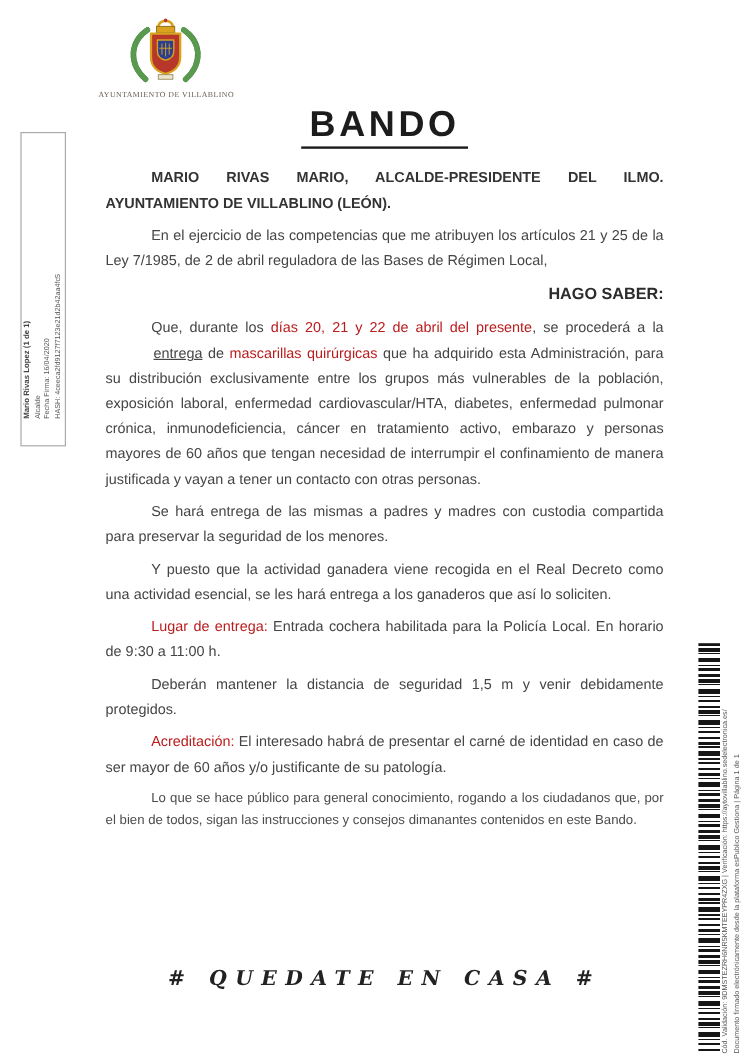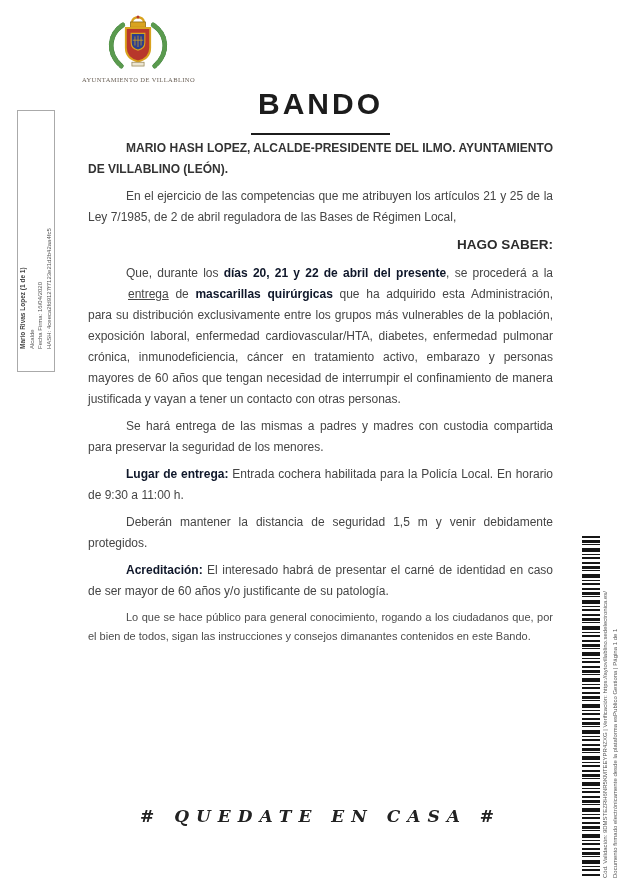--- a/index.html
+++ b/index.html
@@ -10,35 +10,35 @@
   
   .logo-block{position:absolute;left:82px;top:14px;width:112px;text-align:center;}
   .logo-block svg{display:block;margin:0 auto;}
   .org-name{
     font-family:"Liberation Serif",serif;font-size:6.5px;letter-spacing:.4px;
     color:#6a6056;margin-top:2px;white-space:nowrap;
   }
   .title-wrap{position:absolute;left:88px;top:88px;width:465px;text-align:center;}
   .title{
     display:inline-block;font-size:30px;font-weight:600;letter-spacing:3px;
-    color:#1c1c1c;border-bottom:2.5px solid #1c1c1c;padding:0 7px 13px 7px;line-height:1.05;
+    color:#1c1c1c;border-bottom:2.5px solid #1c1c1c;padding:0 7px 2px 7px;line-height:1.05;
   }
   
   .doc-body{position:absolute;left:88px;top:138px;width:465px;}
   .para{
     margin:0 0 6px 0;font-size:12px;line-height:21px;text-align:justify;
     text-indent:38px;color:#454545;
   }
   .para.bold{font-weight:bold;color:#333;}
   .para.heading{
     text-align:right;text-indent:0;font-weight:bold;font-size:13.5px;
     color:#2c2c2c;margin:5px 0 8px 0;
   }
   .para.small{font-size:11px;line-height:19px;color:#4c4c4c;}
-  .para .b{font-weight:bold;color:#0f172a;}
+  .para .b{font-weight:normal;color:#b91c1c;}
   .para .u{text-decoration:underline;margin-left:40px;}
   
   .slogan-wrap{position:absolute;left:88px;top:806px;width:465px;text-align:center;}
   .slogan{
     font-family:"DejaVu Serif","Liberation Serif",serif;font-style:italic;font-weight:600;
     font-size:17px;letter-spacing:7px;color:#222;white-space:nowrap;
   }
   
   .left-stamp{
     position:absolute;left:17px;top:110px;width:38px;height:262px;
@@ -92,25 +92,26 @@
     <rect x="42" y="63" width="16" height="5" fill="#ece5d2" stroke="#9a8a5a" stroke-width="1"></rect>
   </svg>
   <div class="org-name">AYUNTAMIENTO DE VILLABLINO</div>
 </div>
 
 <div class="title-wrap">
   <span class="title">BANDO</span>
 </div>
 
 <div class="doc-body">
-    <p class="para bold"><span>MARIO HASH LOPEZ, ALCALDE-PRESIDENTE DEL ILMO. AYUNTAMIENTO DE VILLABLINO (LEÓN).</span></p>
+    <p class="para bold"><span>MARIO RIVAS MARIO, ALCALDE-PRESIDENTE DEL ILMO. AYUNTAMIENTO DE VILLABLINO (LEÓN).</span></p>
     <p class="para"><span>En el ejercicio de las competencias que me atribuyen los artículos 21 y 25 de la Ley 7/1985, de 2 de abril reguladora de las Bases de Régimen Local,</span></p>
     <p class="para heading"><span>HAGO SABER:</span></p>
     <p class="para"><span>Que, durante los </span><span class="b">días 20, 21 y 22 de abril del presente</span><span>, se procederá a la </span><span class="u">entrega</span><span> de </span><span class="b">mascarillas quirúrgicas</span><span> que ha adquirido esta Administración, para su distribución exclusivamente entre los grupos más vulnerables de la población, exposición laboral, enfermedad cardiovascular/HTA, diabetes, enfermedad pulmonar crónica, inmunodeficiencia, cáncer en tratamiento activo, embarazo y personas mayores de 60 años que tengan necesidad de interrumpir el confinamiento de manera justificada y vayan a tener un contacto con otras personas.</span></p>
     <p class="para"><span>Se hará entrega de las mismas a padres y madres con custodia compartida para preservar la seguridad de los menores.</span></p>
+    <p class="para"><span>Y puesto que la actividad ganadera viene recogida en el Real Decreto como una actividad esencial, se les hará entrega a los ganaderos que así lo soliciten.</span></p>
     <p class="para"><span class="b">Lugar de entrega:</span><span> Entrada cochera habilitada para la Policía Local. En horario de 9:30 a 11:00 h.</span></p>
     <p class="para"><span>Deberán mantener la distancia de seguridad 1,5 m y venir debidamente protegidos.</span></p>
     <p class="para"><span class="b">Acreditación:</span><span> El interesado habrá de presentar el carné de identidad en caso de ser mayor de 60 años y/o justificante de su patología.</span></p>
     <p class="para small"><span>Lo que se hace público para general conocimiento, rogando a los ciudadanos que, por el bien de todos, sigan las instrucciones y consejos dimanantes contenidos en este Bando.</span></p>
   </div>
 
 <div class="slogan-wrap">
   <span class="slogan">#  QUEDATE  EN  CASA  #</span>
 </div>
 

